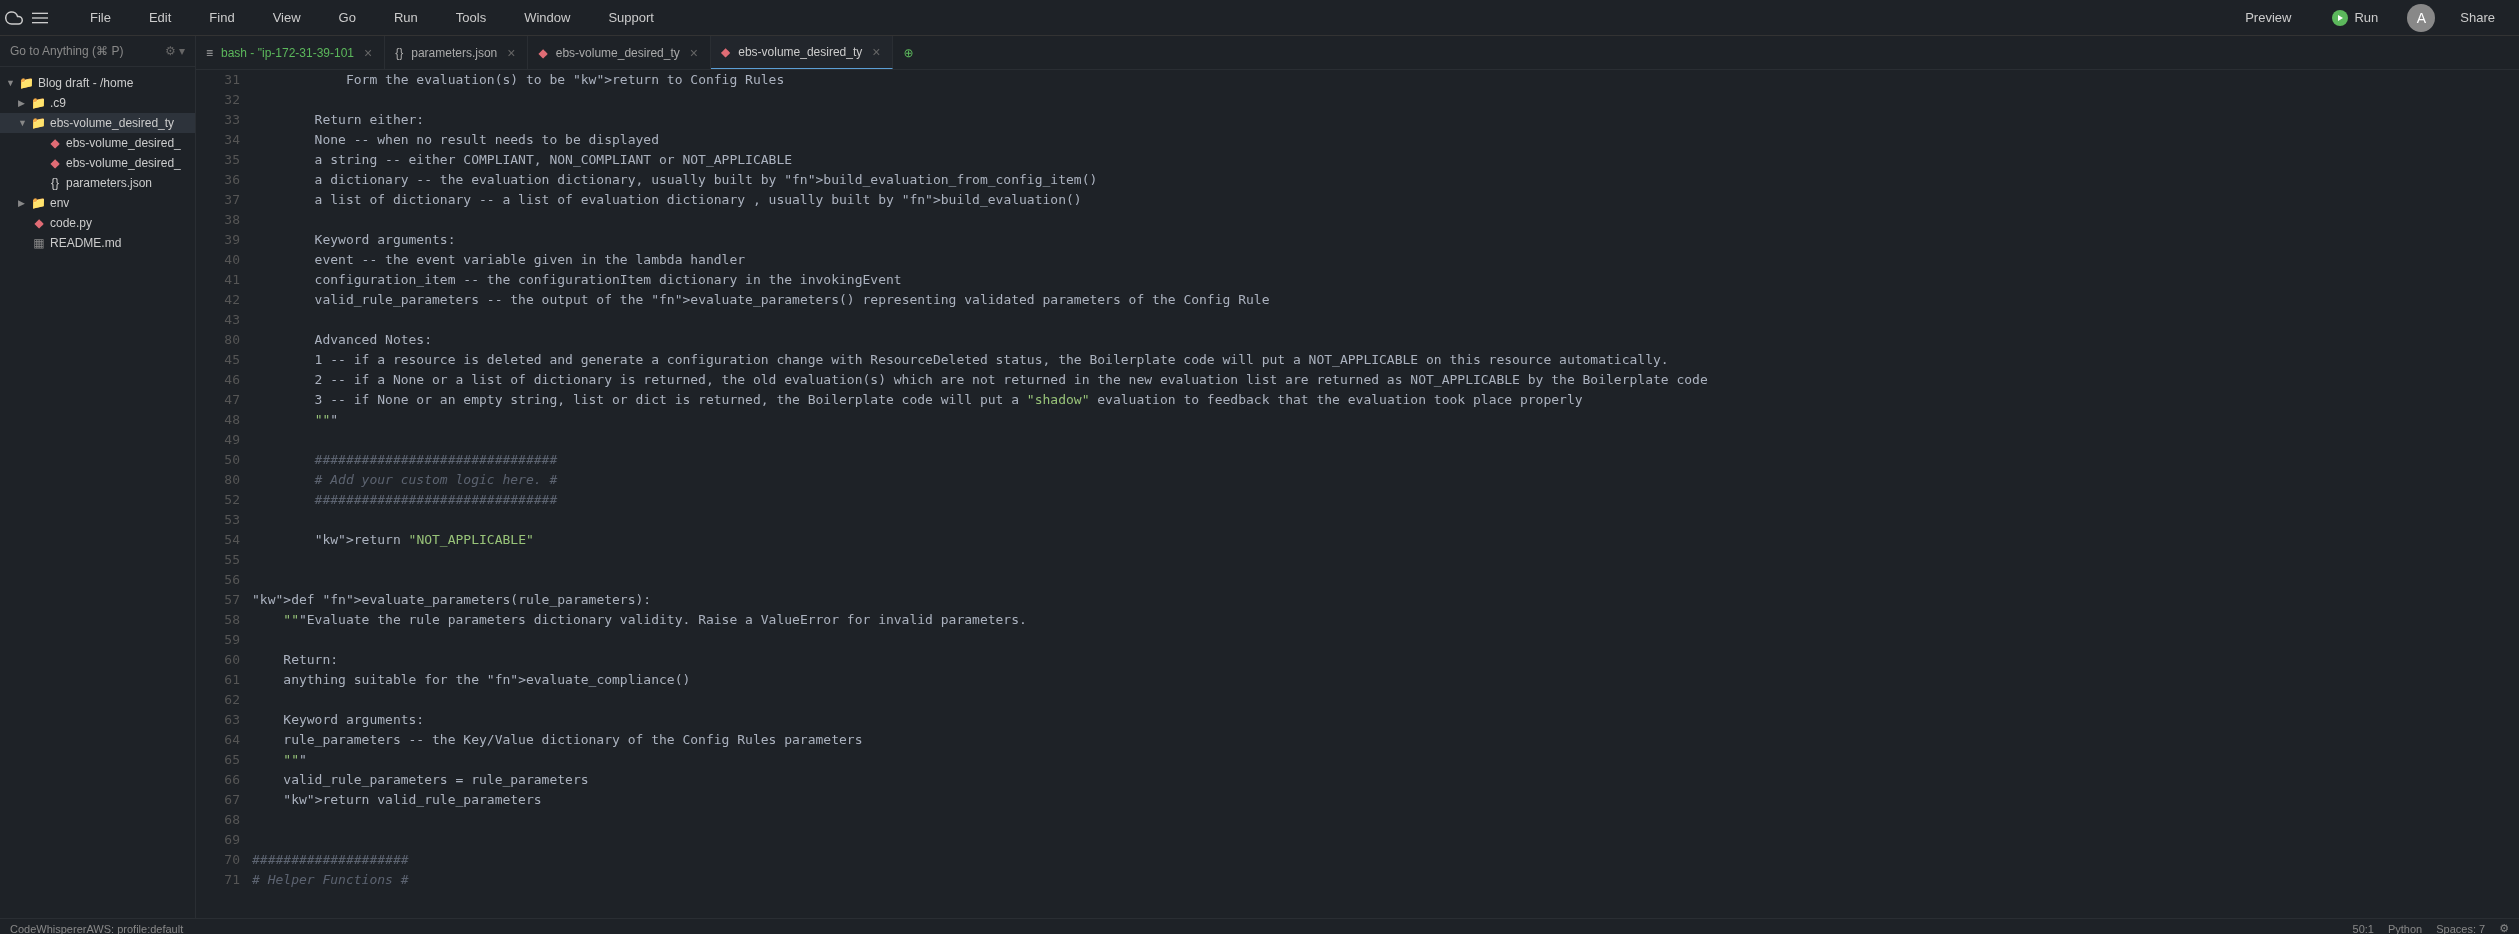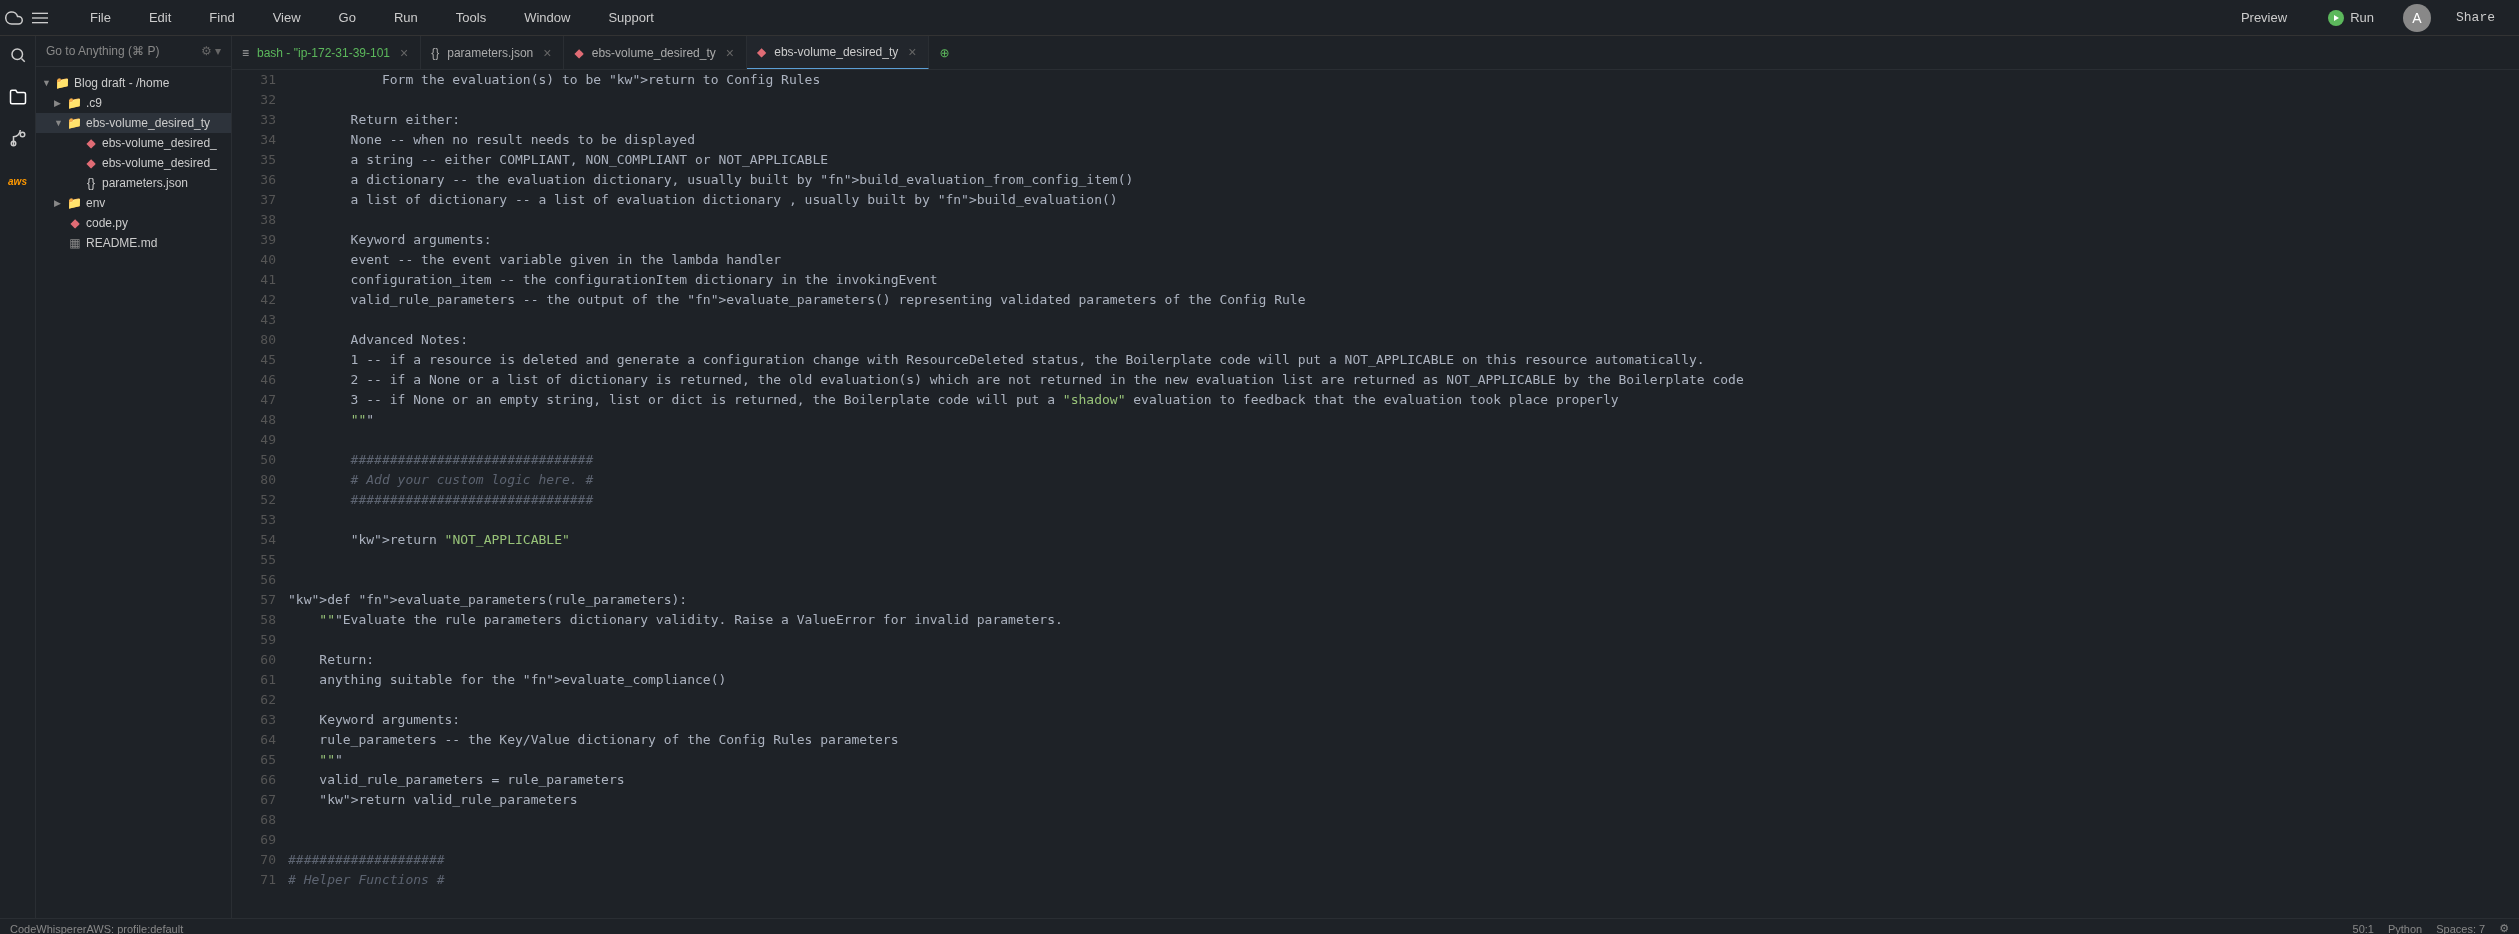--- a/index.html
+++ b/index.html
@@ -25,21 +25,21 @@
 .menubar-left { display: flex; align-items: center; gap: 18px; }
 .menu-icons { display: flex; gap: 6px; margin-right: 12px; }
 .menu-icons span { width: 20px; height: 20px; display: flex; align-items: center; justify-content: center; color: #ccc; }
 .menu-item { padding: 4px 10px; cursor: pointer; font-size: 13px; color: #ccc; }
 .menubar-right { display: flex; align-items: center; gap: 17px; margin-right: 12px; }
 .preview-btn { padding: 4px 12px; color: #ccc; cursor: pointer; font-size: 13px; }
 .run-btn { display: flex; align-items: center; gap: 6px; padding: 4px 12px; color: #ccc; cursor: pointer; font-size: 13px; }
 .run-btn .play { background: #5cb85c; width: 16px; height: 16px; border-radius: 50%; display: flex; align-items: center; justify-content: center; }
 .run-btn .play::before { content: ""; border-left: 5px solid #fff; border-top: 3px solid transparent; border-bottom: 3px solid transparent; margin-left: 1px; }
 .avatar { width: 28px; height: 28px; border-radius: 50%; background: #888; color: #fff; display: flex; align-items: center; justify-content: center; font-size: 14px; }
-.share-btn { color: #ccc; padding: 4px 8px; cursor: pointer; font-size: 13px; font-family: Liberation Mono, monospace; }
+.share-btn { color: #ccc; padding: 4px 8px; cursor: pointer; font-size: 13px; }
 
 
 .main { display: flex; height: calc(100% - 36px - 16px); }
 
 
 .activity-bar {
   width: 36px;
   background: #1e2227;
   display: flex;
   flex-direction: column;
@@ -144,41 +144,20 @@
       <span class="play"></span>
       <span>Run</span>
     </div>
     <div class="avatar">A</div>
     <div class="share-btn">Share</div>
   </div>
 </div>
 
 <div class="main">
 
-  <div class="activity-bar">
-    <div class="activity-item">
-      <svg width="18" height="18" viewBox="0 0 24 24" fill="none" stroke="#ccc" stroke-width="2">
-          <circle cx="11" cy="11" r="7"></circle>
-          <line x1="21" y1="21" x2="16.65" y2="16.65"></line>
-        </svg>
-    </div>
-    <div class="activity-item active">
-      <svg width="18" height="18" viewBox="0 0 24 24" fill="none" stroke="#fff" stroke-width="2">
-          <path d="M22 19a2 2 0 0 1-2 2H4a2 2 0 0 1-2-2V5a2 2 0 0 1 2-2h5l2 3h9a2 2 0 0 1 2 2z"></path>
-        </svg>
-    </div>
-    <div class="activity-item">
-      <svg width="18" height="18" viewBox="0 0 24 24" fill="none" stroke="#ccc" stroke-width="2">
-          <circle cx="18" cy="6" r="3"></circle>
-          <circle cx="6" cy="18" r="3"></circle>
-          <path d="M6 21V9a9 9 0 0 0 9-9"></path>
-        </svg>
-    </div>
-    <div class="activity-item aws-logo">aws</div>
-  </div>
 
   <div class="sidebar">
     <div class="searchbar">
       <span>Go to Anything (⌘ P)</span>
       <span class="gear">⚙ ▾</span>
     </div>
     <div class="tree">
       <div class="tree-row">
         <span class="arrow">▼</span>
           <span class="icon folder-icon">📁</span>

